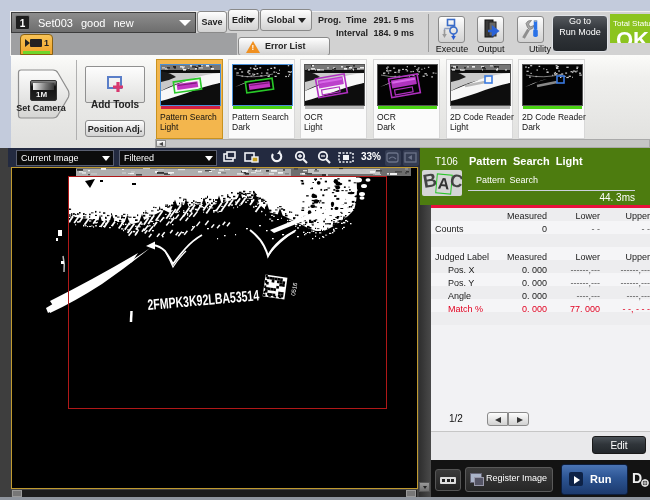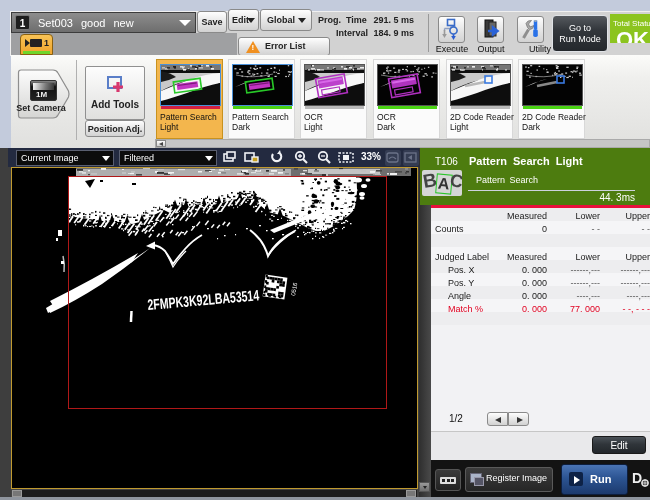--- a/index.html
+++ b/index.html
@@ -55,21 +55,21 @@
 <div class="abs" style="left:471px;top:44px;width:40px;text-align:center;font-size:9px;color:#111">Output</div>
 <div class="btn abs" style="left:517px;top:16px;width:27px;height:27px"><svg width="25" height="25" viewBox="0 0 25 25">
       <path d="M5.5 21 L10.5 12.5" stroke="#8e8e8e" stroke-width="3"></path>
       <path d="M8 6.5 Q9.5 3 13.5 3.5 L10.5 7 L12 10 L16 8.5 Q15 12.5 11.5 12.5 L9.5 10.5 Z" fill="#a8a8a8" stroke="#787878" stroke-width="0.8"></path>
       <path d="M17.5 3.5 V12" stroke="#2a72e8" stroke-width="3.5"></path>
       <rect x="15.2" y="12" width="4.6" height="8" rx="1.8" fill="#2a72e8"></rect>
       <rect x="16.4" y="3" width="2.2" height="2" fill="#9ab"></rect>
     </svg></div>
 <div class="abs" style="left:511px;top:44px;width:40px;text-align:right;font-size:9px;color:#111">Utility</div>
 
-<div class="abs" style="left:552px;top:15px;width:56px;height:37px;background:linear-gradient(#55595e,#33373c 40%,#24282c);border:1px solid #dfe2e6;border-radius:4px;color:#fff;font-size:9px;text-align:center;box-sizing:border-box;padding-top:7px;line-height:11px">Go to<br>Run Mode</div>
+<div class="abs" style="left:552px;top:15px;width:56px;height:37px;background:linear-gradient(#55595e,#33373c 40%,#24282c);border:1px solid #dfe2e6;border-radius:4px;color:#fff;font-size:9px;text-align:center;box-sizing:border-box;line-height:11px">Go to<br>Run Mode</div>
 
 <div class="abs" style="left:610px;top:14px;width:40px;height:29px;background:#8cc41f;overflow:hidden">
   <div class="abs" style="left:3px;top:5px;font-size:8px;color:#fff;white-space:nowrap">Total Statu</div>
   <div class="abs" style="left:6px;top:13px;font-size:22px;font-weight:bold;color:#fff">OK</div>
 </div>
 
 <div class="abs" style="left:20px;top:34px;width:33px;height:21px;background:linear-gradient(#f8c355,#efa42d);border:1px solid #8a6010;border-radius:4px 4px 0 0;box-sizing:border-box">
   <div class="abs" style="left:4px;top:4px;width:0;height:0;border-top:4px solid transparent;border-bottom:4px solid transparent;border-left:5px solid #222"></div>
   <div class="abs" style="left:9px;top:4px;width:12px;height:8px;background:#222;border-radius:1px"></div>
   <div class="abs" style="left:23px;top:3px;font-size:9px;font-weight:bold;color:#222">1</div>
@@ -94,21 +94,21 @@
         </linearGradient>
       </defs>
 <path d="M4 1 H36 Q39.5 1 41 4 L51.5 22 Q52.5 25 51.5 28 L41 46 Q39.5 49 36 49 H4 Q1.5 49 1.5 46.5 V3.5 Q1.5 1 4 1 Z" fill="url(#gsc)" stroke="#8e8e8e" stroke-width="1.2"></path>
     </svg></div>
 <div class="abs" style="left:30px;top:80px;width:25px;height:19px;background:linear-gradient(#888,#111 30%,#222);border-radius:2px;border:1px solid #333">
   <div class="abs" style="left:2px;top:2px;width:21px;height:7px;background:linear-gradient(100deg,#f8f8f8,#777 60%,#333)"></div>
   <div class="abs" style="left:5px;top:9px;font-size:8px;font-weight:bold;color:#eee">1M</div>
 </div>
 <div class="abs" style="left:12px;top:103px;width:58px;text-align:center;font-size:9px;font-weight:bold;color:#222">Set Camera</div>
 
-<div class="abs" style="left:85px;top:66px;width:60px;height:54px;background:linear-gradient(#fdfdfd,#e0e0de);border:1px solid #909090;border-radius:2px;box-sizing:border-box">
+<div class="abs" style="left:85px;top:66px;width:60px;height:37px;background:linear-gradient(#fdfdfd,#e0e0de);border:1px solid #909090;border-radius:2px;box-sizing:border-box">
   <svg class="abs" style="left:20px;top:7px" width="22" height="22" viewBox="0 0 22 22">
     <rect x="2" y="3" width="13" height="11" fill="none" stroke="#5a7ec8" stroke-width="2"></rect>
     <path d="M12 8v10M7 13h10" stroke="#d8386e" stroke-width="3.2"></path>
   </svg>
   <div class="abs" style="left:0;top:32px;width:58px;text-align:center;font-size:10px;font-weight:bold;color:#222">Add Tools</div>
 </div>
 <div class="btn abs" style="left:85px;top:120px;width:60px;height:17px;font-size:9px;font-weight:bold;line-height:16px">Position Adj.</div>
 
 <div class="abs" style="left:156px;top:59px;width:67px;height:80px;background:#f3b64d;border:1px solid #c8921e;box-sizing:border-box">
     <div class="abs" style="left:3px;top:4px;width:61px;height:42px;background:#000;border:1px solid #4a90d8;box-sizing:border-box"><svg width="59" height="40" viewBox="0 0 59 40">

